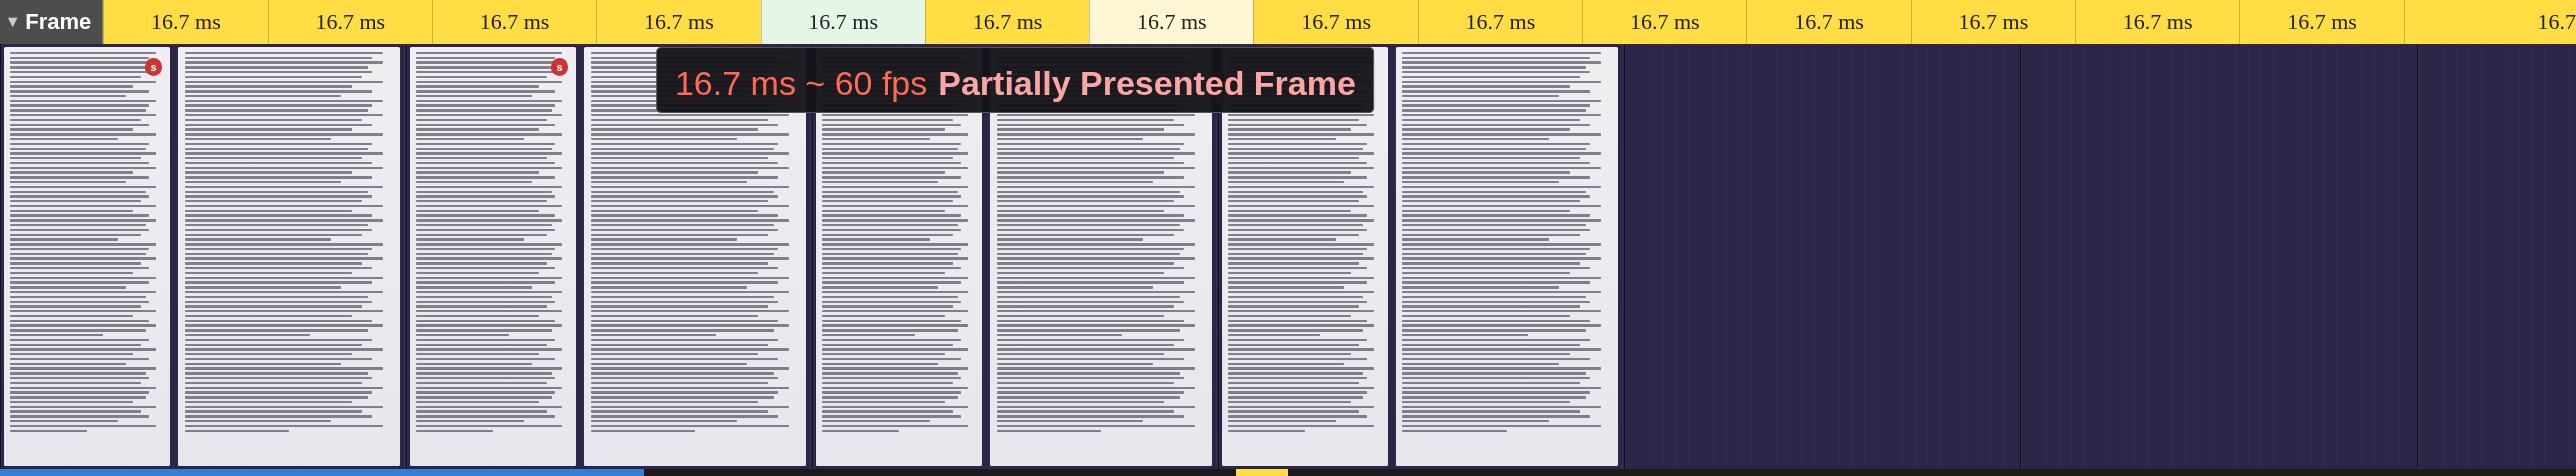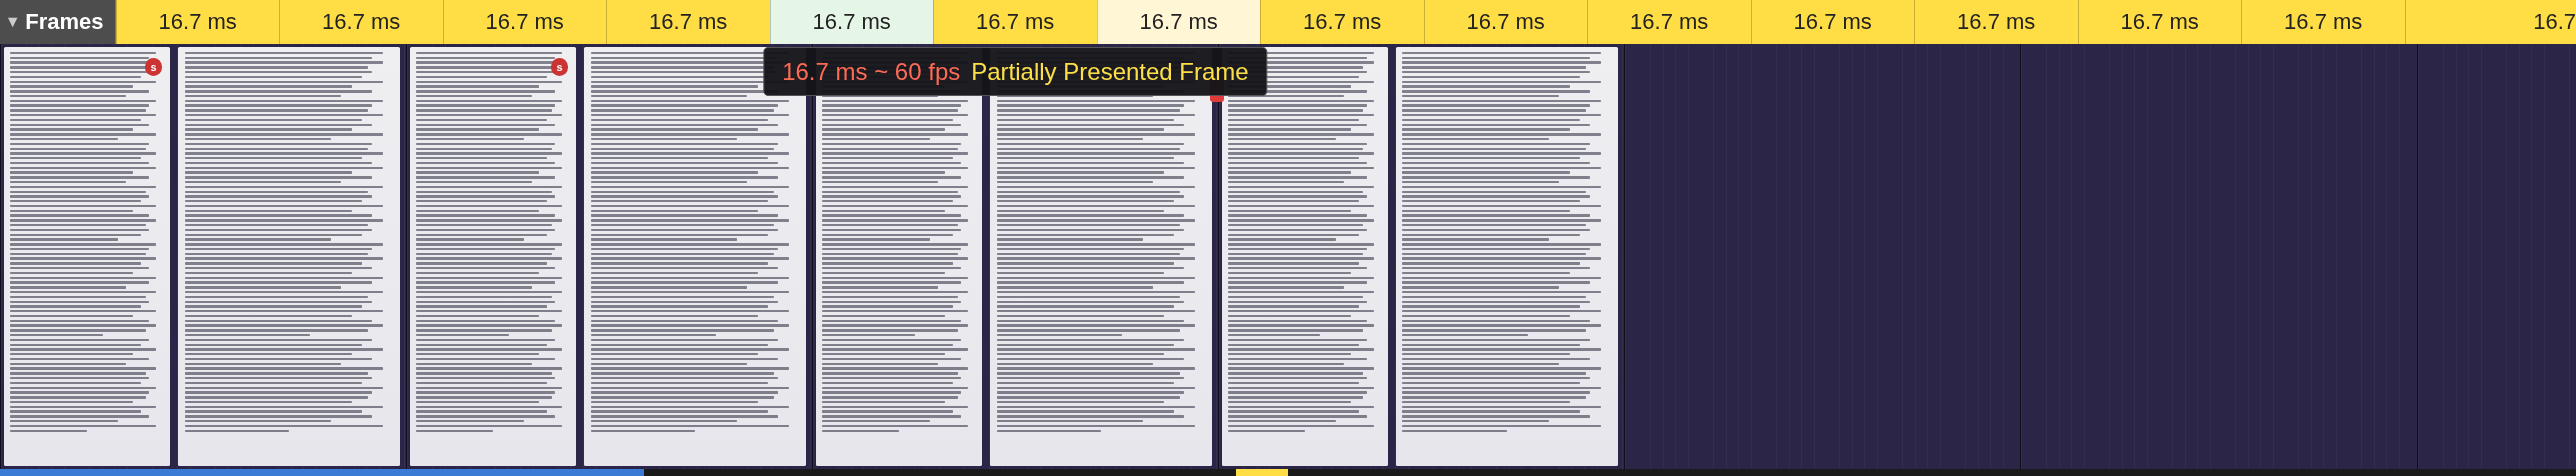--- a/index.html
+++ b/index.html
@@ -12,20 +12,21 @@
     padding: 0 11px 0 4.7px; font-size: 22px; font-weight: 600;
     border-right: 0.8px solid #777;
   }
   .frames-header .tri { font-size: 16px; color: #ccc; }
   .frame-cell {
     flex: 1 1 0; min-width: 0;
     display: flex; align-items: center; justify-content: center;
     font-size: 22px; color: #222; font-weight: 400;
     border-left: 0.8px solid rgba(0,0,0,0.2);
     white-space: nowrap;
+    font-family: Liberation Serif, serif;
   }
   .frame-cell.yellow { background: #ffdd44; }
   .frame-cell.light  { background: #e6f6e6; }
   .frame-cell.pale   { background: #fff6d6; }
   .frame-cell.truncated { justify-content: flex-end; padding-left: 8px; overflow: hidden; }
 
   .content-row { display: flex; height: 425px; width: 100%; }
   .snapshot {
     flex: 1 1 0; min-width: 0; height: 100%;
     background: #2b2547;
@@ -77,25 +78,25 @@
   .tooltip {
     position: absolute;
     top: 3.2px;
     left: 50%; transform: translateX(-50%);
     background: rgba(20,20,25,0.96);
     border: 0.8px solid #555;
     border-radius: 4.7px;
     padding: 9.5px 17.4px;
     white-space: nowrap;
     display: flex; align-items: baseline; gap: 11px;
-    font-size: 24px;
+    font-size: 34px;
     z-index: 10;
   }
   .tooltip .time { color: #ff6a55; font-weight: 500; }
-  .tooltip .label { color: #fde047; font-weight: 400; }
+  .tooltip .label { color: #fca5a5; font-weight: 700; margin-top: 6px; }
   .partial-marker {
     position: absolute;
     top: 28.4px; right: -6.3px;
     width: 14.2px; height: 30px;
     background: #e03a3a;
     border-radius: 3.2px;
     z-index: 5;
   }
 
   .footer-row { display: flex; height: 8px; width: 100%; }
@@ -105,21 +106,21 @@
   .footer-seg.dark   { background: #1a1a1a; }
 </style>
 </head>
 <body>
 
 <div class="root">
 
   <div class="frames-row">
     <div class="frames-header">
       <span class="tri">▼</span>
-      <span>Frames</span>
+      <span>Frame</span>
     </div>
     <div class="frame-cell yellow">
         <span>16.7 ms</span>
       </div>
     <div class="frame-cell yellow">
         <span>16.7 ms</span>
       </div>
     <div class="frame-cell yellow">
         <span>16.7 ms</span>
       </div>

